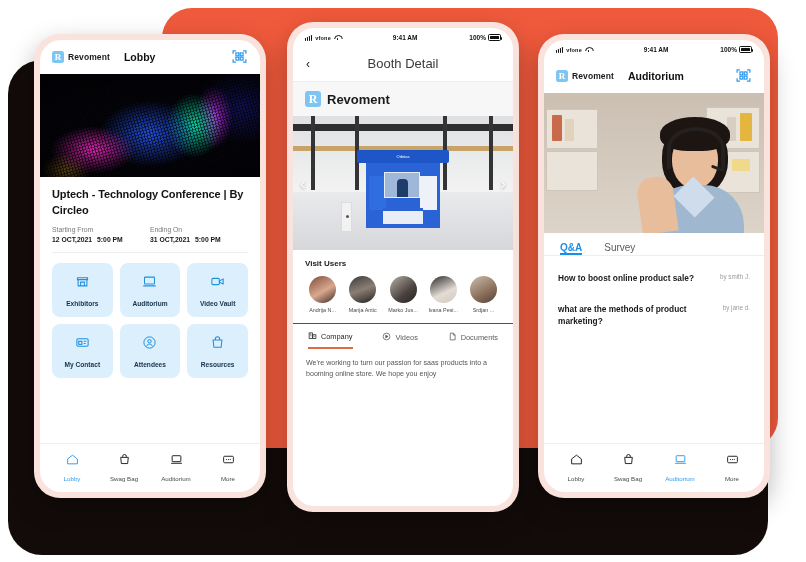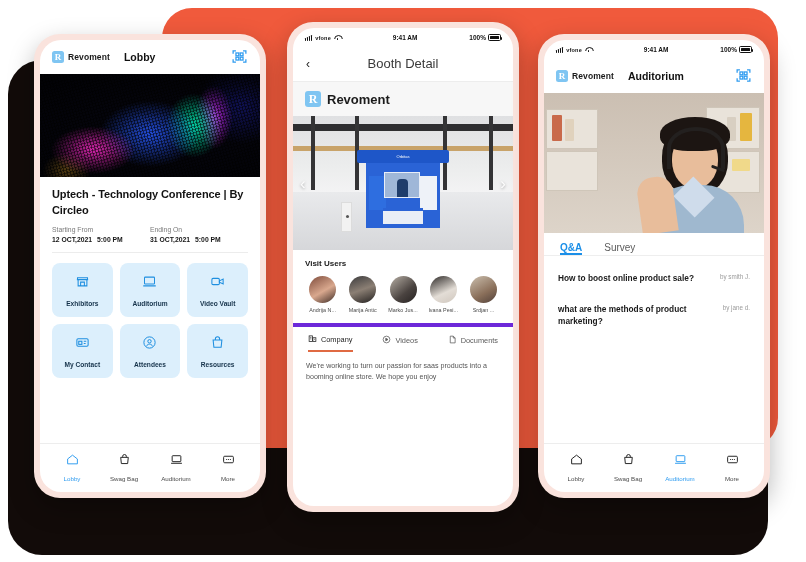--- a/index.html
+++ b/index.html
@@ -222,21 +222,21 @@
 
   .online-sec { padding:9px 12px 4px; flex:0 0 auto; }
   .sec-title { font-size:8px; font-weight:bold; color:#1b1b1b; margin-bottom:8px; }
   .users { display:flex; gap:5px; }
   .user { width:100%; display:flex; flex-direction:column; align-items:center; gap:4px; }
   .avatar { width:27px;height:27px;border-radius:50%;overflow:hidden;position:relative; }
   .user-name{ font-size:5.4px;color:#4b4b4b;white-space:nowrap;overflow:hidden;text-overflow:ellipsis;max-width:38px;text-align:center;}
 
   .subtabs {
     display:flex; justify-content:space-around; align-items:center;
-    border-top:4px solid #6d28d9; padding-top:7px; margin-top:6px; flex:0 0 auto;
+    border-top:1px solid #6d28d9; padding-top:7px; margin-top:6px; flex:0 0 auto;
   }
   .subtab { display:flex; align-items:center; gap:4px; padding-bottom:5px; }
   .subtab span { font-size:7.4px; color:#5b5b5b; }
   .subtab.active span { color:#1d1d1d; }
   .subtab.active { border-bottom:2px solid #E06A43; }
   .body-copy { padding:9px 13px 0; flex:1 1 auto; }
   .body-copy p { font-size:7.1px; line-height:1.62; color:#555; margin-bottom:8px; }
 
   
   .speaker {

